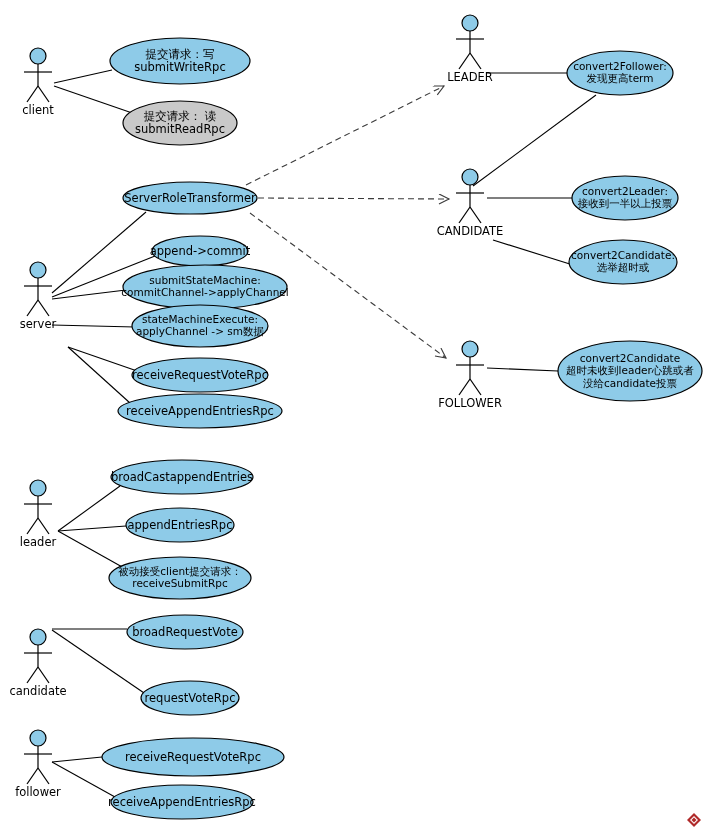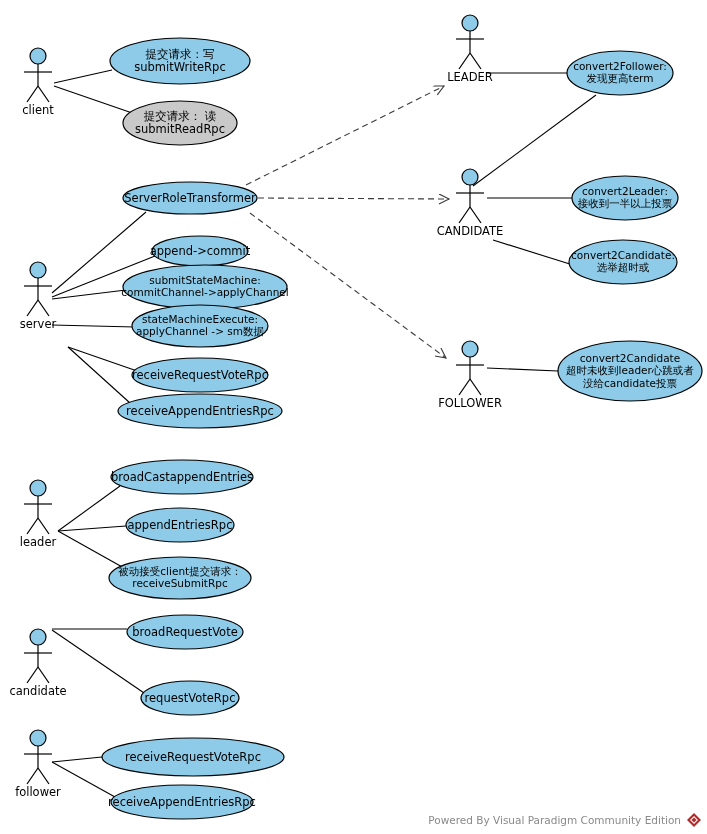--- a/index.html
+++ b/index.html
@@ -245,19 +245,18 @@
           <circle cx="470" cy="349" r="8" fill="#8ecbe8" stroke="#000000" stroke-width="1.2"></circle>
           <line x1="470" y1="357" x2="470" y2="379" stroke="#000000" stroke-width="1.2"></line>
           <line x1="456" y1="365" x2="484" y2="365" stroke="#000000" stroke-width="1.2"></line>
           <line x1="470" y1="379" x2="459" y2="395" stroke="#000000" stroke-width="1.2"></line>
           <line x1="470" y1="379" x2="481" y2="395" stroke="#000000" stroke-width="1.2"></line>
           <text x="470" y="407" class="actor-label">FOLLOWER</text>
         </g>
       </g>
   </svg>
 
-  <div class="footer-text">Powered By Visual Paradigm Community Edition</div>
   <svg class="footer-logo" viewBox="0 0 16 16">
     <polygon points="8,1 15,8 8,15 1,8" fill="#b02a2a"></polygon>
     <polygon points="8,4 12,8 8,12 4,8" fill="#ffffff"></polygon>
     <polygon points="8,5.5 10.5,8 8,10.5 5.5,8" fill="#b02a2a"></polygon>
   </svg>
 </div>
 
 </body></html>

